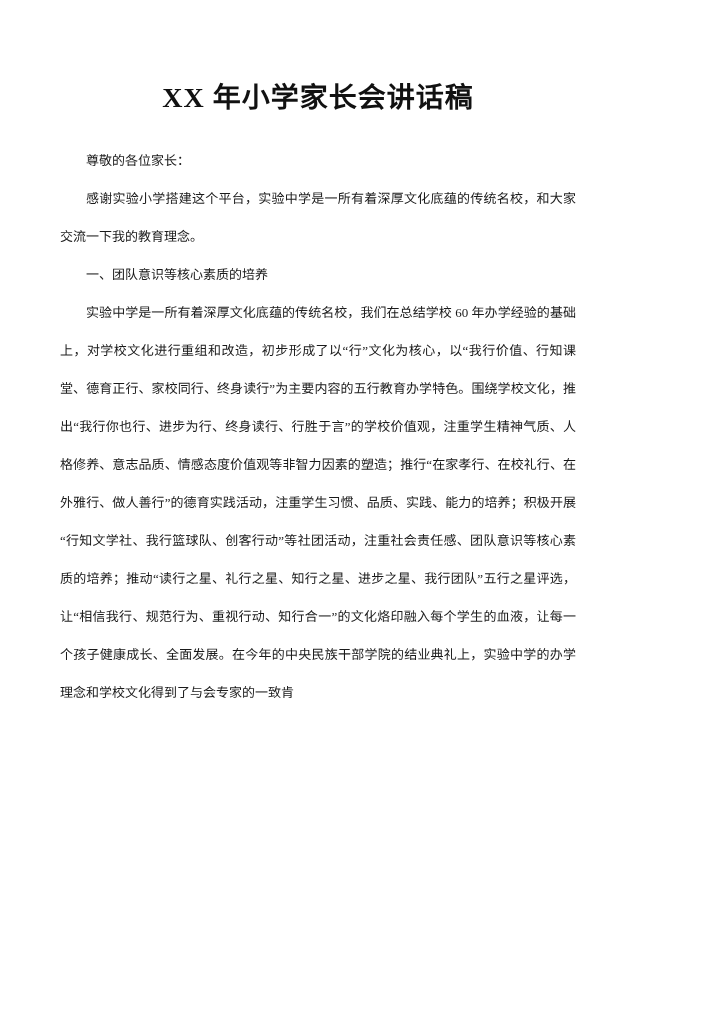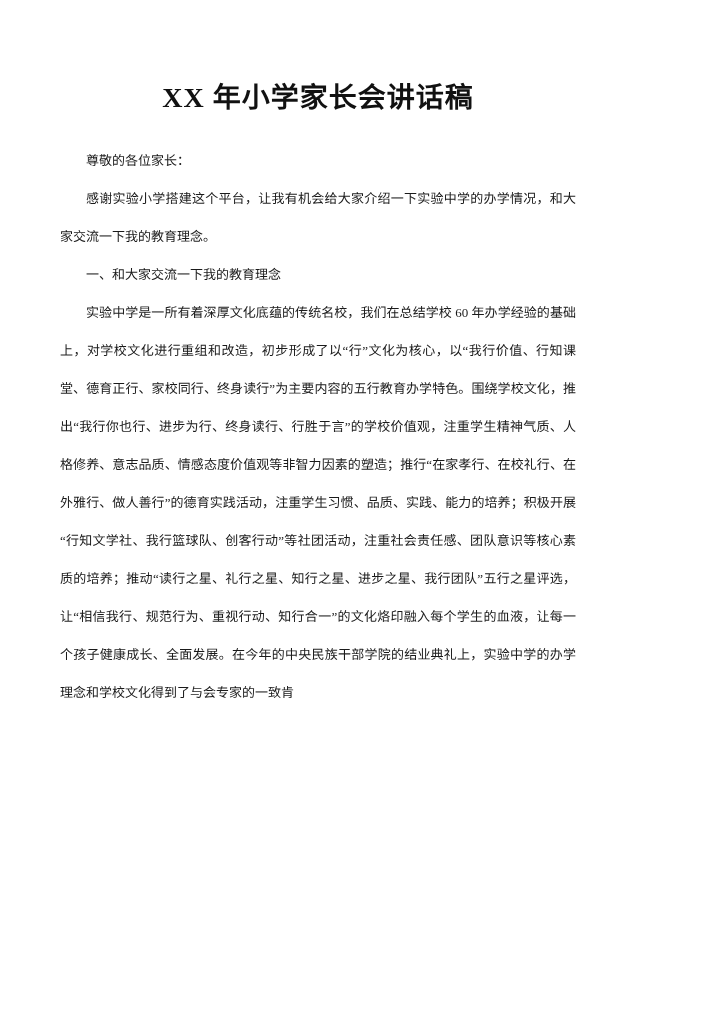--- a/index.html
+++ b/index.html
@@ -43,17 +43,17 @@
     text-indent: 2em;
   }
 </style>
 </head>
 <body>
 
 <div class="page">
   <h1 class="doc-title">XX 年小学家长会讲话稿</h1>
   <div class="doc-body">
       <p class="para">尊敬的各位家长：</p>
-      <p class="para">感谢实验小学搭建这个平台，让我有机会给大家介绍一下实验中学的办学情况，和大家交流一下我的教育理念。</p>
-      <p class="para">一、和大家交流一下我的教育理念</p>
+      <p class="para">感谢实验小学搭建这个平台，实验中学是一所有着深厚文化底蕴的传统名校，和大家交流一下我的教育理念。</p>
+      <p class="para">一、团队意识等核心素质的培养</p>
       <p class="para">实验中学是一所有着深厚文化底蕴的传统名校，我们在总结学校 60 年办学经验的基础上，对学校文化进行重组和改造，初步形成了以“行”文化为核心，以“我行价值、行知课堂、德育正行、家校同行、终身读行”为主要内容的五行教育办学特色。围绕学校文化，推出“我行你也行、进步为行、终身读行、行胜于言”的学校价值观，注重学生精神气质、人格修养、意志品质、情感态度价值观等非智力因素的塑造；推行“在家孝行、在校礼行、在外雅行、做人善行”的德育实践活动，注重学生习惯、品质、实践、能力的培养；积极开展“行知文学社、我行篮球队、创客行动”等社团活动，注重社会责任感、团队意识等核心素质的培养；推动“读行之星、礼行之星、知行之星、进步之星、我行团队”五行之星评选，让“相信我行、规范行为、重视行动、知行合一”的文化烙印融入每个学生的血液，让每一个孩子健康成长、全面发展。在今年的中央民族干部学院的结业典礼上，实验中学的办学理念和学校文化得到了与会专家的一致肯</p>
     </div>
 </div>
 
 </body></html>

